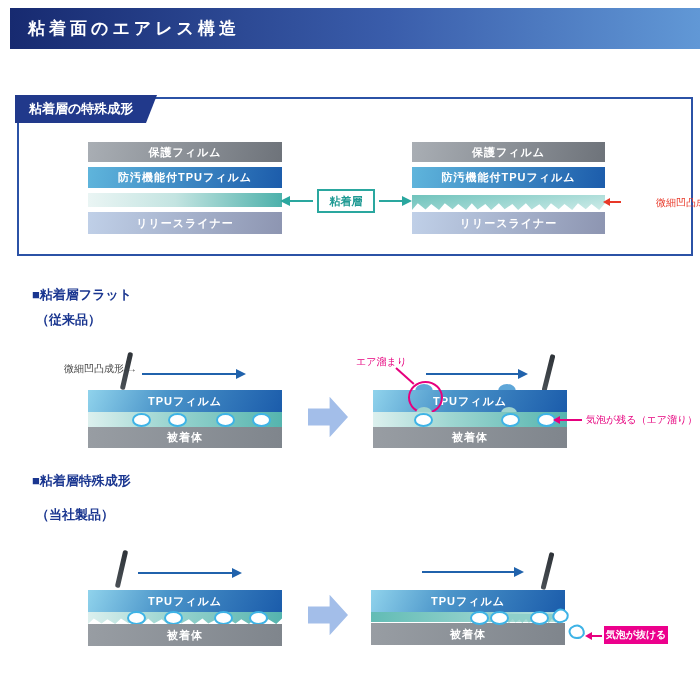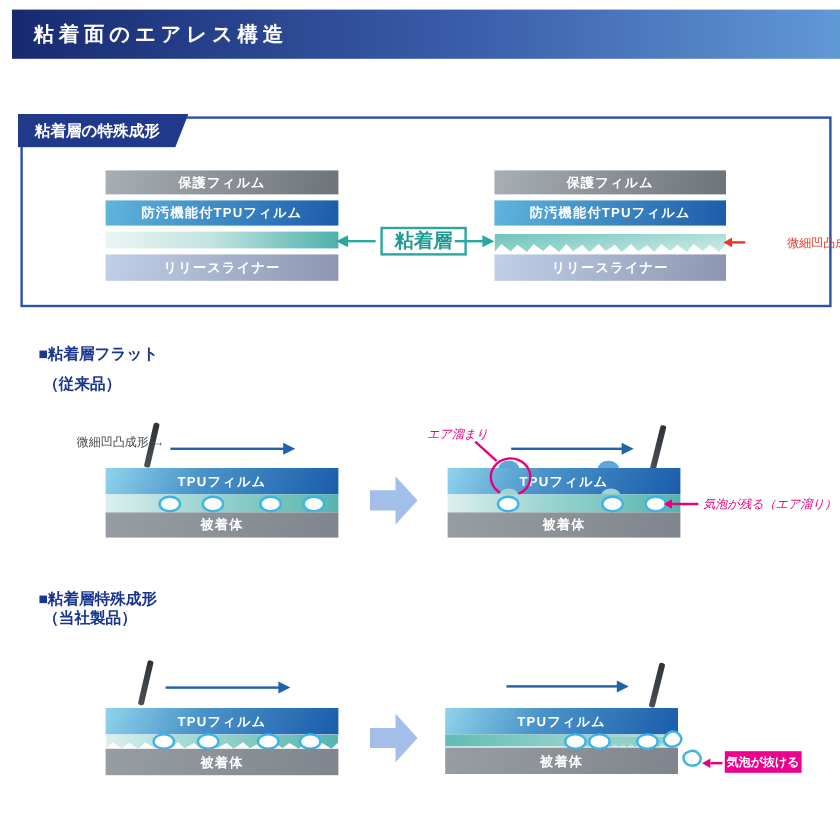--- a/index.html
+++ b/index.html
@@ -28,22 +28,22 @@
   .g-micro{background:linear-gradient(170deg,#6fc3bc,#cdebe8);}
   .g-film{background:linear-gradient(115deg,#90d3ec,#4a94c9 40%,#1b5cab);}
   .g-adhd{background:linear-gradient(90deg,#dcf0ee,#9ed6d1 40%,#55b4ae);}
   .g-adhsr{background:linear-gradient(90deg,#62bcb5,#b9e2dd);}
   .g-sub{background:linear-gradient(100deg,#989da3,#7f858c);text-align:center;}
 
   .zig{clip-path:polygon(0 0,100% 0,100% 55%,97% 100%,93% 60%,90% 95%,86% 55%,83% 100%,79% 60%,76% 95%,
        72% 55%,69% 100%,66% 62%,62% 96%,59% 55%,55% 100%,52% 60%,48% 95%,45% 55%,41% 100%,38% 60%,34% 96%,
        31% 55%,28% 100%,24% 60%,21% 95%,17% 55%,14% 100%,10% 60%,7% 96%,3% 55%,0% 100%);}
 
-  .adh-label-box{position:absolute;left:317px;top:189px;width:72px;height:24px;border:2px solid #2aa79f;
-       background:#fff;color:#1f9a93;font-size:16px;font-weight:bold;display:flex;align-items:center;justify-content:center;box-sizing:border-box;}
+  .adh-label-box{position:absolute;left:317px;top:189px;width:58px;height:24px;border:2px solid #2aa79f;
+       background:#fff;color:#1f9a93;font-size:11px;font-weight:bold;display:flex;align-items:center;justify-content:center;box-sizing:border-box;}
 
   
   .harrow{position:absolute;height:0;border-top:2px solid currentColor;}
   .harrow.head-r::after{content:"";position:absolute;right:-9px;top:-6px;width:0;height:0;
        border-left:10px solid currentColor;border-top:5px solid transparent;border-bottom:5px solid transparent;}
   .harrow.head-l::before{content:"";position:absolute;left:-9px;top:-6px;width:0;height:0;
        border-right:10px solid currentColor;border-top:5px solid transparent;border-bottom:5px solid transparent;}
   .harrow.sm.head-l::before{left:-7px;top:-5px;border-right:7px solid currentColor;border-top:4px solid transparent;border-bottom:4px solid transparent;}
   .teal{color:#2aa79f;} .blue{color:#2062ac;} .red{color:#e83828;} .pink{color:#e6007e;}
 
@@ -51,21 +51,21 @@
        clip-path:polygon(0 30%,54% 30%,54% 2%,100% 50%,54% 98%,54% 70%,0 70%);}
 
   .sq{position:absolute;width:5px;height:38px;background:linear-gradient(180deg,#2e3338,#4a5056);border-radius:2px;}
 
   .bubble{position:absolute;width:15px;height:10px;background:#fff;border:2px solid #3eb3e6;border-radius:50%;}
   .bump{position:absolute;background:#5ea6d8;border-radius:50% 50% 0 0 / 100% 100% 0 0;}
   .dome{position:absolute;background:#9ed3cf;border-radius:50% 50% 0 0 / 100% 100% 0 0;}
 
   .sec-title{position:absolute;font-size:13px;font-weight:bold;color:#1a3690;white-space:nowrap;}
   .note{position:absolute;font-size:10px;white-space:nowrap;}
-  .note.red{color:#e83828;} .note.pink{color:#e6007e;font-style:italic;} .note.gray{color:#474747;}
+  .note.red{color:#e83828;} .note.pink{color:#e6007e;} .note.gray{color:#474747;}
   .connector{position:absolute;width:24px;height:0;border-top:2px solid #e6007e;
        transform:rotate(42deg);transform-origin:left center;}
   .pink-circle{position:absolute;width:31px;height:29px;border:2px solid #e6007e;border-radius:50%;background:transparent;}
   .pink-label{position:absolute;background:#ec008c;color:#fff;font-size:10px;font-weight:bold;
        display:flex;align-items:center;justify-content:center;white-space:nowrap;}
   .drop{position:absolute;overflow:visible;}
 </style>
 </head>
 <body>
 
@@ -121,21 +121,21 @@
   <div class="dome" style="left:416px;top:407px;width:16px;height:6px;"></div>
   <div class="dome" style="left:501px;top:407px;width:16px;height:6px;"></div>
   <div class="bar g-adhd" style="left:373px;top:412px;width:194px;height:15px;"></div>
   <div class="bubble" style="left:414px;top:413px;"></div>
   <div class="bubble" style="left:501px;top:413px;"></div>
   <div class="bubble" style="left:537px;top:413px;"></div>
   <div class="bar g-sub" style="left:373px;top:427px;width:194px;height:21px;">被着体</div>
   <div class="harrow pink sm head-l" style="left:560px;top:419px;width:22px;"></div>
   <div class="note pink" style="left:586px;top:413px;">気泡が残る（エア溜り）</div>
 
-  <div class="sec-title" style="left:32px;top:490px;">■粘着層特殊成形</div>
+  <div class="sec-title" style="left:32px;top:472px;">■粘着層特殊成形</div>
   <div class="sec-title" style="left:36px;top:506px;">（当社製品）</div>
 
   <div class="sq" style="left:119px;top:550px;transform:rotate(13deg);"></div>
   <div class="harrow blue head-r" style="left:138px;top:572px;width:95px;"></div>
   <div class="bar g-film" style="left:88px;top:590px;width:194px;height:22px;">TPUフィルム</div>
   <div class="bar g-adhd zig" style="left:88px;top:612px;width:194px;height:12px;"></div>
   <div class="bubble" style="left:127px;top:611px;"></div>
   <div class="bubble" style="left:164px;top:611px;"></div>
   <div class="bubble" style="left:214px;top:611px;"></div>
   <div class="bubble" style="left:249px;top:611px;"></div>

